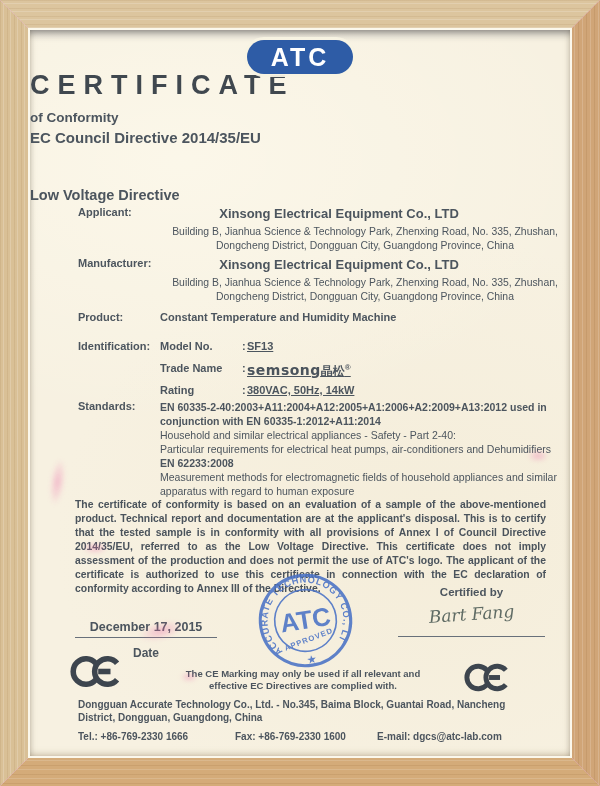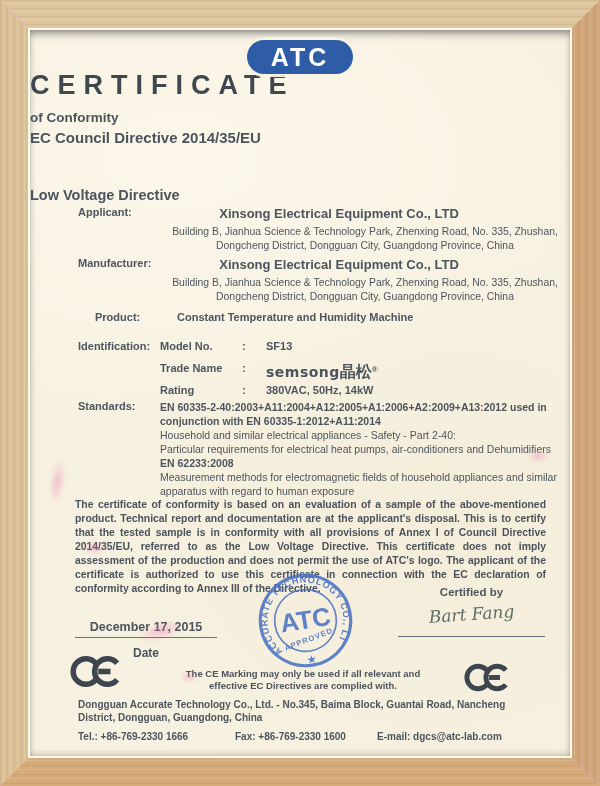--- a/index.html
+++ b/index.html
@@ -53,32 +53,32 @@
   .registration { top:150px; font-size:14px; font-weight:bold; letter-spacing:.3px; }
 
   .field-label { position:absolute; left:48px; top:0; font-size:11px; font-weight:bold; }
   .party { left:0; right:0;text-align:center; }
   .party-applicant { top:176px; }
   .party-manufacturer { top:227px; }
   .party-name { margin-left:78px; font-size:13px; font-weight:bold; }
   .party-address { margin-left:130px; font-size:10.4px; line-height:13.5px; margin-top:4px; white-space:nowrap; }
   .party-address div { white-space:nowrap; }
 
-  .row-product { top:281px; left:0; right:0;margin-left:17px; }
+  .row-product { top:281px; left:0; right:0; }
   .product-value { margin-left:130px; font-size:11px; font-weight:bold; }
 
   .row-ident { top:310px; left:0; right:0; height:70px; }
   .ident-rows { position:absolute; left:130px; top:0; width:340px; }
   .ident-row { position:absolute; left:0; font-size:11px; font-weight:bold; }
   .ident-row .k { position:absolute; left:0; white-space:nowrap; }
   .ident-row .s { position:absolute; left:82px; }
-  .ident-row .v { position:absolute; left:106px; white-space:nowrap; }
+  .ident-row .v { position:absolute; left:87px; white-space:nowrap;text-decoration:underline; }
   .ir0 { top:0; } .ir1 { top:22px; } .ir2 { top:44px; }
   .tn-latin { font-family:"DejaVu Sans", sans-serif; font-size:14px; font-weight:bold; letter-spacing:.5px; color:#4a535c; }
-  .tn-cjk { font-size:16px; font-weight:bold; }
+  .tn-cjk { font-size:12px; font-weight:bold; }
   .tn-reg { font-size:8px; vertical-align:super; }
 
   .row-standards { top:370px; left:0; right:0; }
   .standards-lines { margin-left:130px; width:404px; font-size:10.5px; line-height:14px; }
   .standards-lines .b { font-weight:bold; }
 
   .declaration { top:468px; left:45px; width:471px; font-size:10.4px; font-weight:bold;
       line-height:14px; text-align:justify; color:#4a535c; }
 
   .certified-by { top:556px; left:368px; width:147px; text-align:center; font-size:11.5px; font-weight:bold; }

